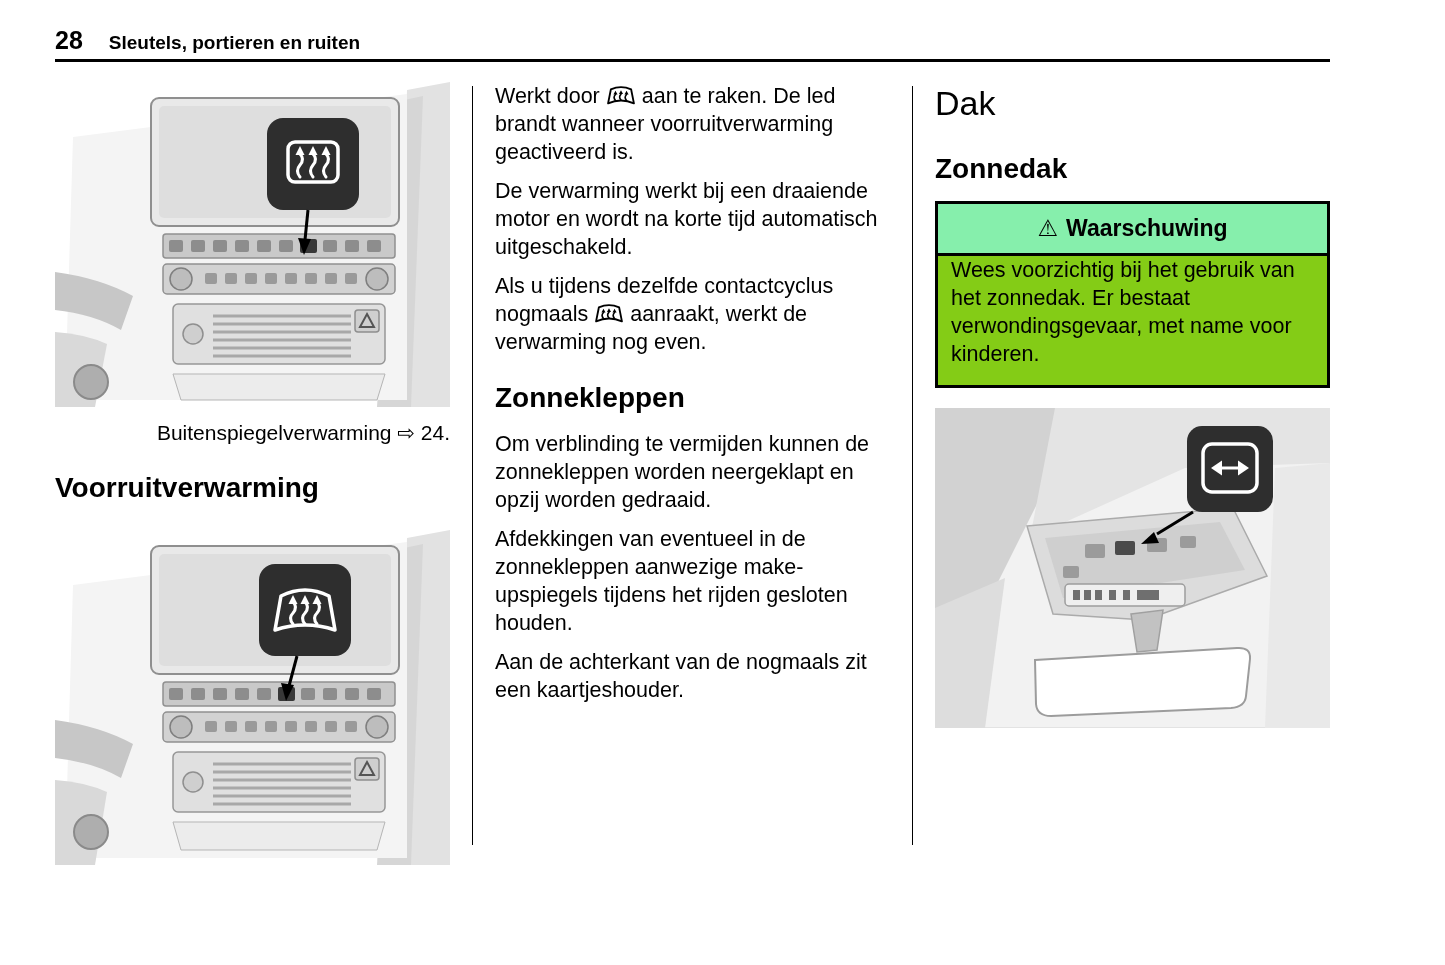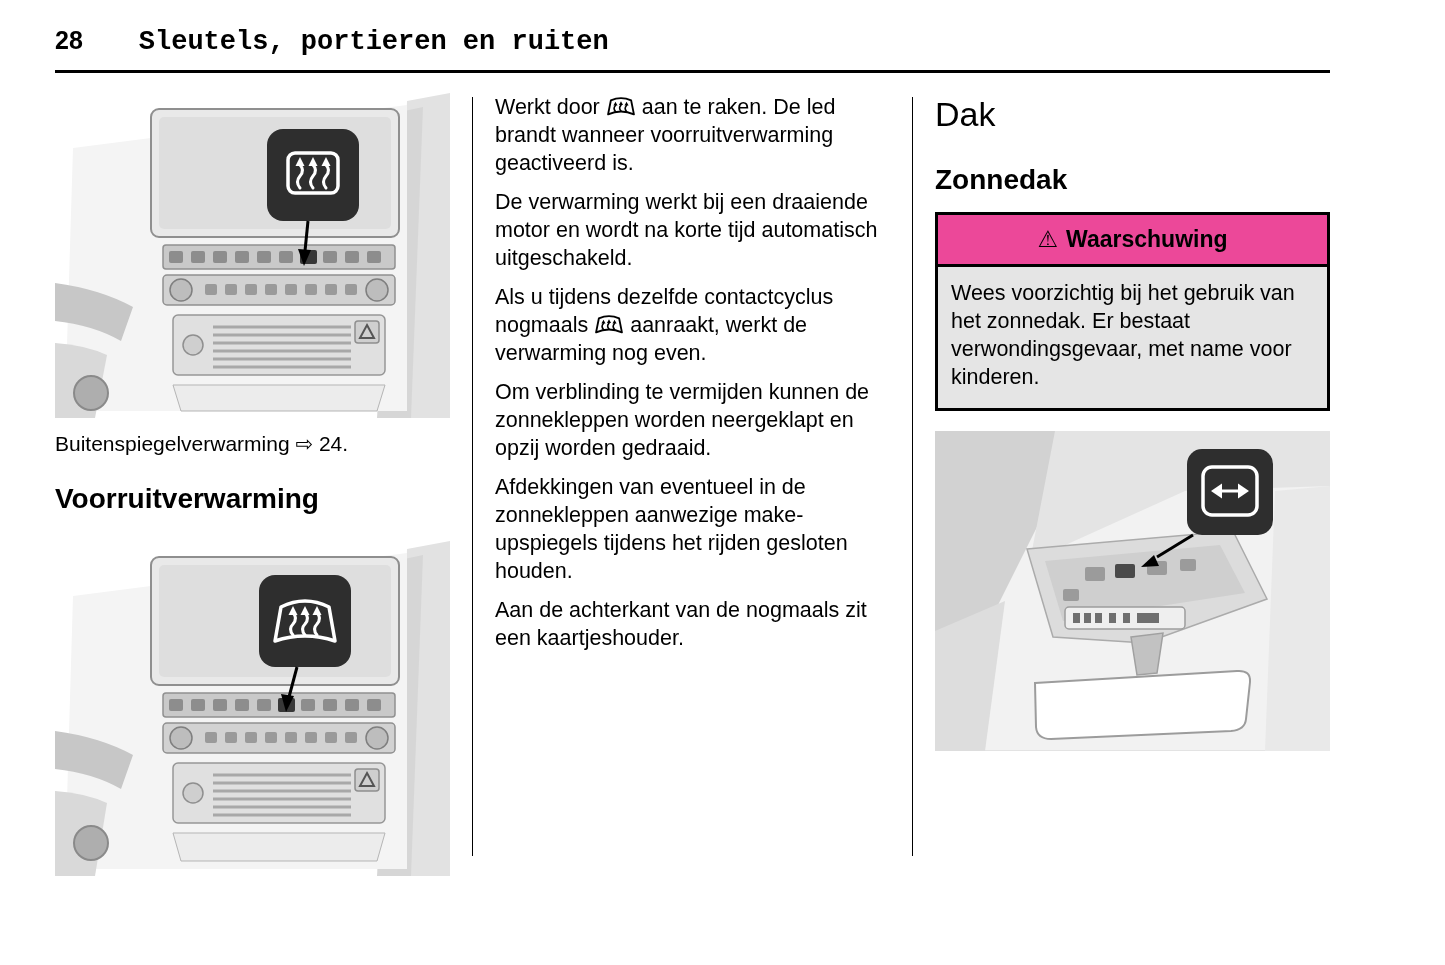--- a/index.html
+++ b/index.html
@@ -1,48 +1,48 @@
 <!DOCTYPE html>
 <html><head>
 <meta charset="utf-8">
 <style>
   * { margin:0; padding:0; box-sizing:border-box; }
   html,body { width:1445px; height:965px; background:#ffffff; overflow:hidden;
               font-family:"Liberation Sans", sans-serif; color:#000; }
   .page { padding:26px 115px 0 55px; }
 
   
-  .page-header { display:flex; align-items:baseline; padding-bottom:13px; }
+  .page-header { display:flex; align-items:baseline; padding-bottom:4px; }
   .page-num { font-size:25px; font-weight:bold; }
-  .chapter-title { font-size:27px; font-weight:bold; margin-left:56px;font-family:Liberation Mono, monospace; }
+  .chapter-title { font-size:19px; font-weight:bold; margin-left:26px; }
   .head-rule { border-top:3px solid #000; margin-bottom:20px; }
 
   
   .columns { display:flex; align-items:stretch; }
   .col { width:395px; }
   .vrule { width:1px; background:#000; margin:4px 22px 20px 22px; }
 
   p.body { font-size:21.5px; line-height:28px; margin-bottom:11px; }
-  .caption { font-size:21px; line-height:27px; margin:12px 0 2px 0; }
+  .caption { font-size:21px; line-height:27px; margin:12px 0 2px 0;text-align:right; }
   h1.sec { font-size:34px; font-weight:normal; margin:2px 0 14px 0; }
   h2.sec { font-size:28px; font-weight:bold; margin:26px 0 16px 0; }
   h2.first { margin-top:30px; }
 
   figure { margin:0; }
   figure svg { display:block; }
   .fig-mt { margin-top:10px; }
 
   .inline-icon { vertical-align:-4px; }
 
   
   .warning-box { border:3px solid #000; margin:6px 0 20px 0; }
-  .warning-header { background:#ec4899; border-bottom:3px solid #000; text-align:center;
+  .warning-header { background:#86efac; border-bottom:3px solid #000; text-align:center;
                     font-size:23px; font-weight:bold; padding:11px 6px; }
   .warning-header .warn-glyph { font-weight:normal; margin-right:8px; }
-  .warning-body { padding:12px 13px 6px 13px; background:#e5e5e5; }
+  .warning-body { padding:0 13px 6px 13px; background:#84cc16; }
   .warning-body p { font-size:21.5px; line-height:28px; margin-bottom:11px; }
 
   .ref-arrow { font-weight:normal; }
 </style>
 </head>
 <body>
 
 <div class="page">
 
   <div class="page-header">
@@ -233,20 +233,21 @@
           </g>
           <g fill="#000">
             <polygon points="7.8,12.5 12.2,12.5 10,8.3"></polygon>
             <polygon points="13.8,12 18.2,12 16,7.8"></polygon>
             <polygon points="19.8,12.5 24.2,12.5 22,8.3"></polygon>
           </g>
         </svg>
         <span>aanraakt, werkt de verwarming nog even.</span>
       </p>
 
+      <h2 class="sec">Zonnekleppen</h2>
 
       <p class="body">Om verblinding te vermijden kunnen de zonnekleppen worden neergeklapt en opzij worden gedraaid.</p>
       <p class="body">Afdekkingen van eventueel in de zonnekleppen aanwezige make-upspiegels tijdens het rijden gesloten houden.</p>
       <p class="body">Aan de achterkant van de nogmaals zit een kaartjeshouder.</p>
     </section>
 
     <div class="vrule"></div>
 
     <section class="col">
       <h1 class="sec">Dak</h1>

